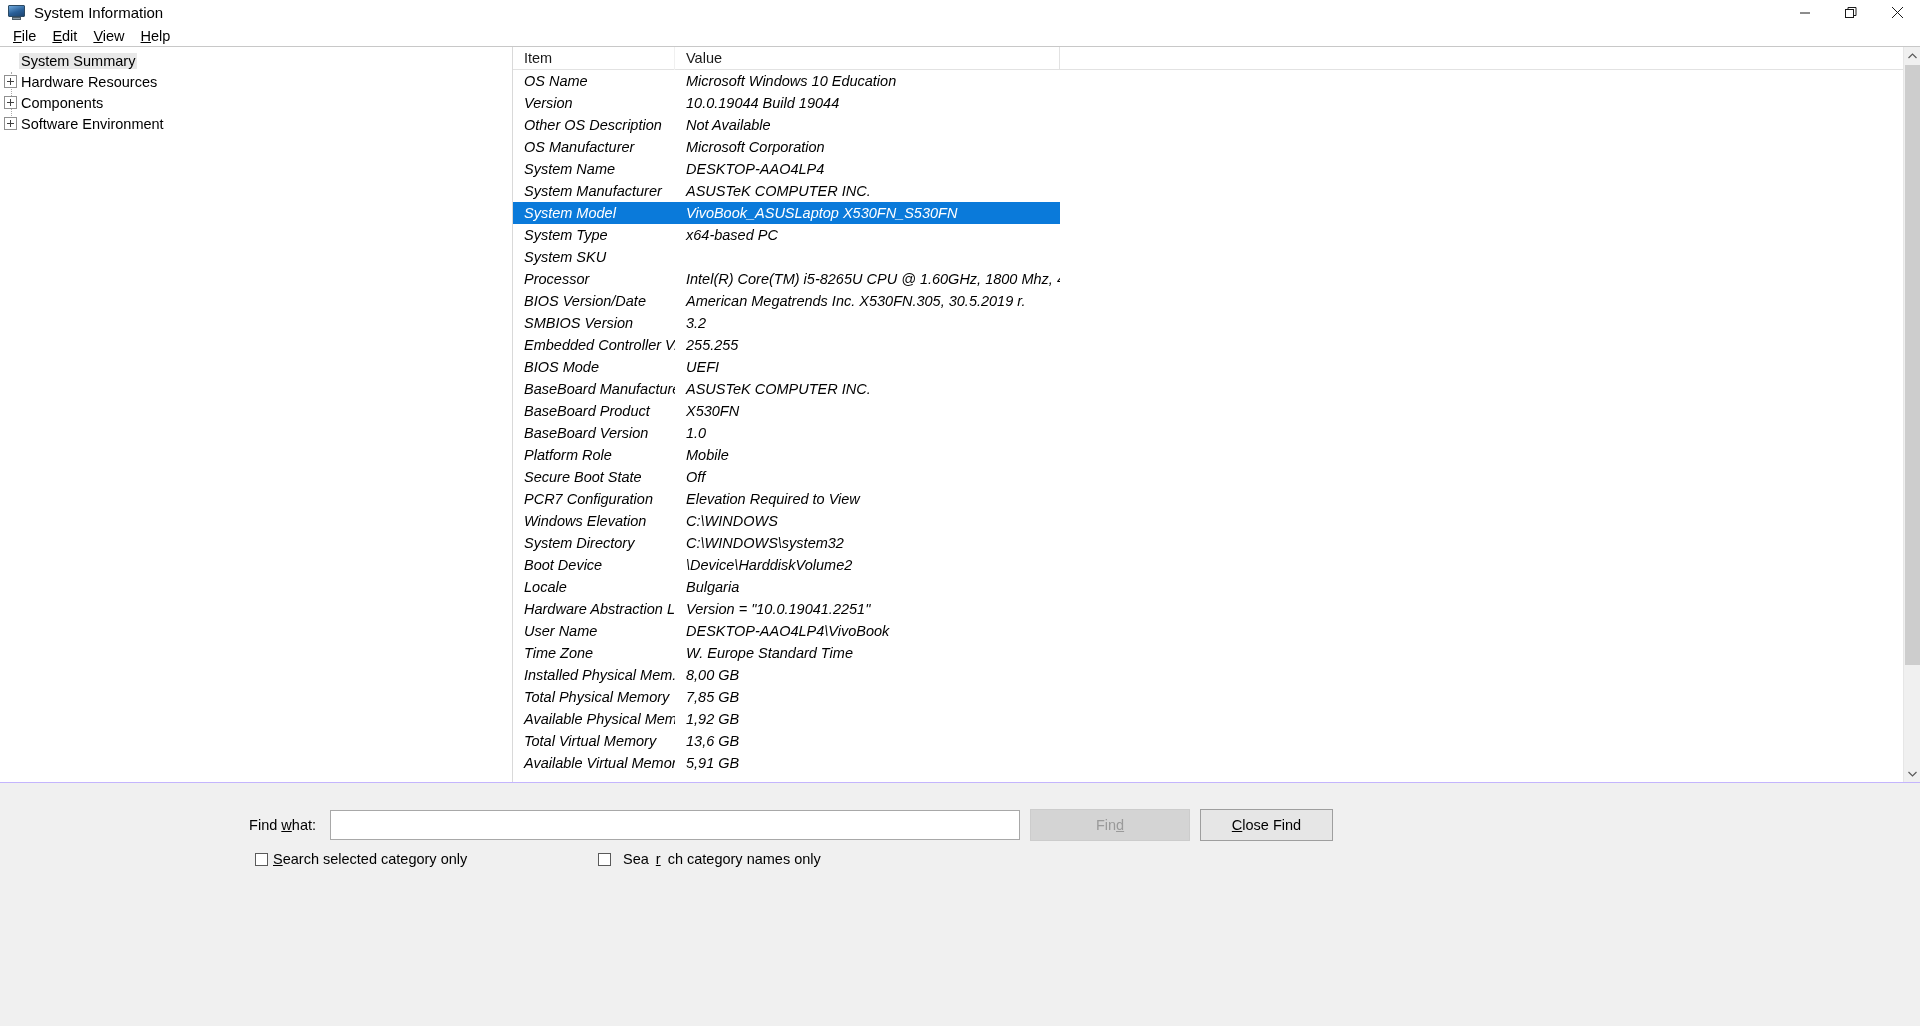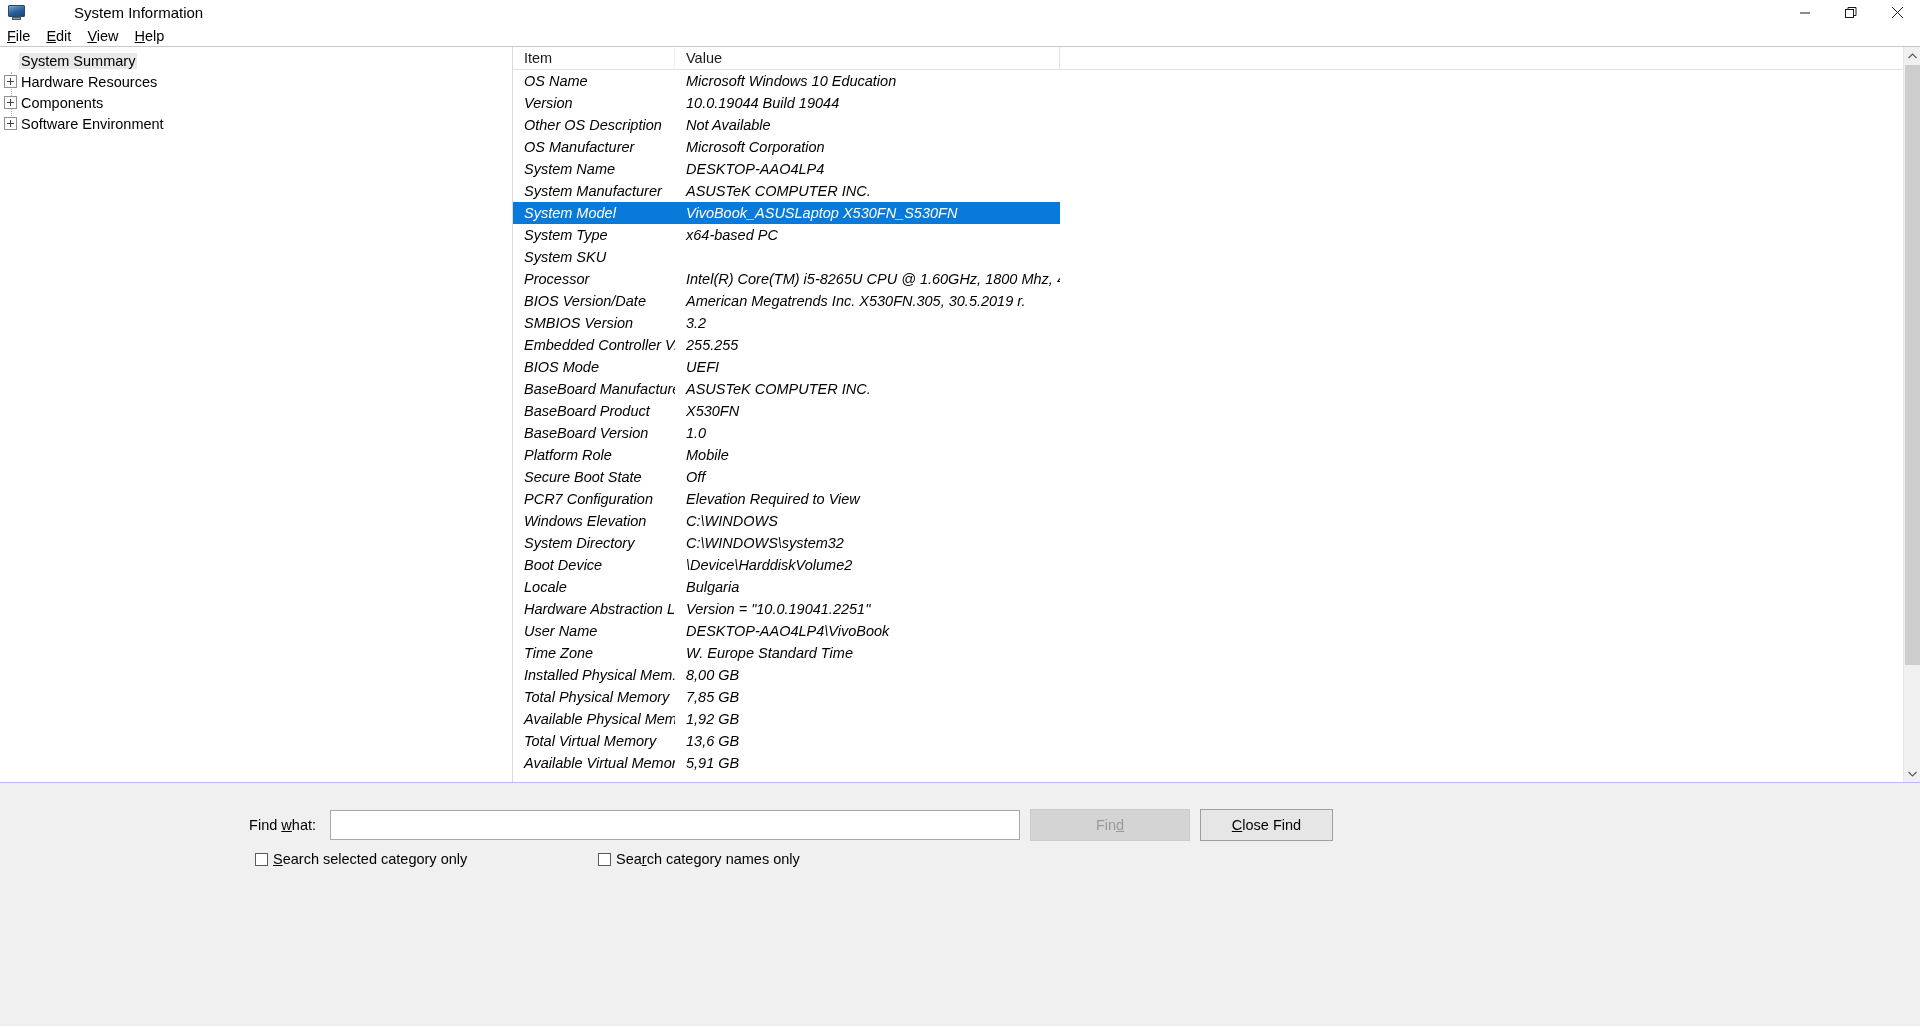--- a/index.html
+++ b/index.html
@@ -12,21 +12,20 @@
   }
 
   
   #titlebar {
     position: relative;
     height: 25px;
     background: #ffffff;
     display: flex;
     align-items: center;
     user-select: none;
-    gap: 40px;
   }
   #app-icon {
     width: 20px; height: 20px;
     margin-left: 7px; margin-right: 7px;
     position: relative;
     flex: 0 0 auto;
   }
   #app-icon .mon {
     position: absolute; left: 1px; top: 2px;
     width: 17px; height: 12px;
@@ -58,20 +57,21 @@
     cursor: default;
   }
   .winbtn svg { display: block; }
 
   
   #menubar {
     height: 21px;
     background: #ffffff;
     display: flex;
     align-items: center;
+    padding-left: 6px;
     user-select: none;
   }
   .menuitem {
     font-size: 14.5px;
     color: #000;
     padding: 1px 9px 1px 7px;
     line-height: 18px;
     cursor: default;
     white-space: nowrap;
   }
@@ -293,21 +293,21 @@
   }
   .chk .box {
     width: 13px; height: 13px;
     flex: 0 0 13px;
     border: 1px solid #5a5a5a;
     background: #ffffff;
     margin-right: 5px;
   }
   .chk .ul { text-decoration: underline; }
   #chk-selected-category { left: 255px; }
-  #chk-category-names { left: 598px; }
+  #chk-category-names { left: 598px; gap: 7px; }
 </style>
 </head>
 <body>
 
 <div id="titlebar">
   <div id="app-icon">
     <div class="mon"></div>
       <div class="base"></div>
   </div>
   <div id="title-text">System Information</div>

